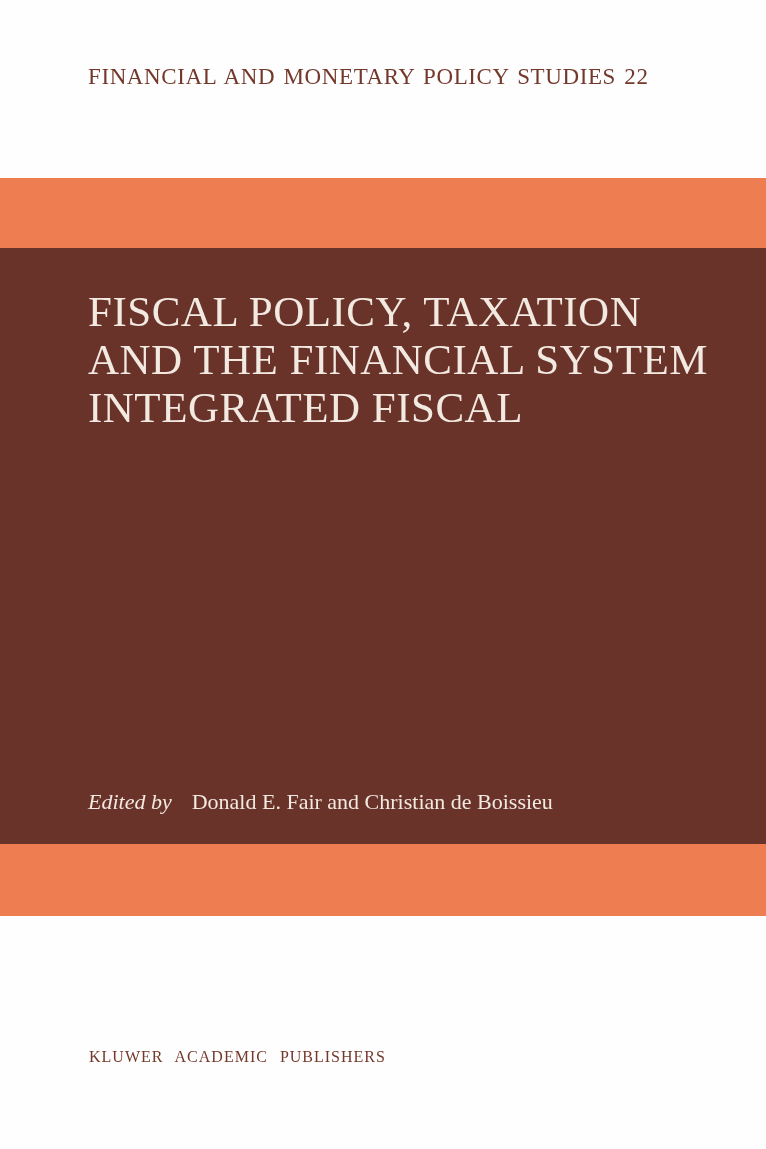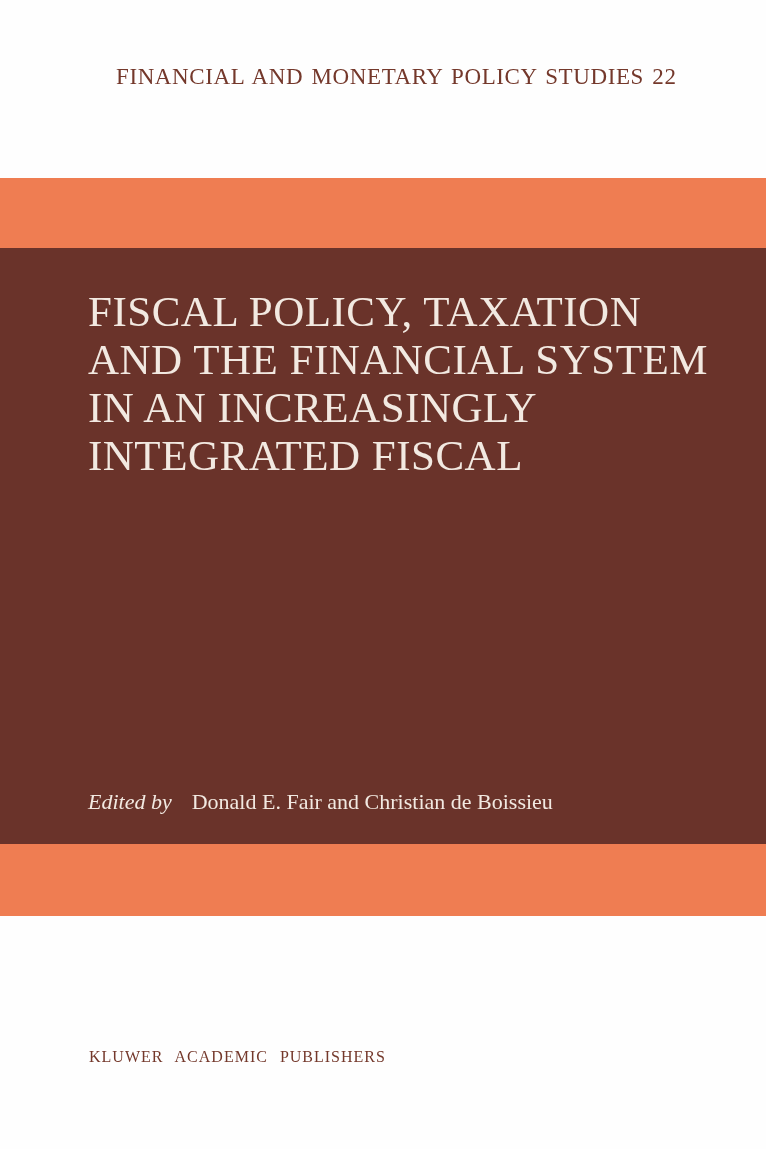--- a/index.html
+++ b/index.html
@@ -16,21 +16,20 @@
     font-family: "Liberation Serif", serif;
   }
   .series-header {
     position: absolute;
     left: 88px;
     top: 64px;
     font-size: 23px;
     letter-spacing: 0.6px;
     word-spacing: 2px;
     white-space: nowrap;
-    margin-left: 28px;
   }
   .band {
     position: absolute;
     left: 0;
     width: 766px;
   }
   .band-top {
     top: 178px;
     height: 70px;
   }
@@ -83,21 +82,20 @@
 <div class="cover" style="background: rgb(254, 254, 254);">
 
   <div class="series-header" style="color: rgb(116, 56, 43);">FINANCIAL AND MONETARY POLICY STUDIES 22</div>
 
   <div class="band band-top" style="background: rgb(239, 125, 82);"></div>
 
   <div class="title-panel" style="background: rgb(106, 51, 42);">
     <div class="title-block">
       <div class="title-line" style="color: rgb(242, 233, 225);">FISCAL POLICY, TAXATION</div>
       <div class="title-line" style="color: rgb(242, 233, 225);">AND THE FINANCIAL SYSTEM</div>
-      <div class="title-line" style="color: rgb(242, 233, 225);">IN AN INCREASINGLY</div>
       <div class="title-line" style="color: rgb(242, 233, 225);">INTEGRATED FISCAL</div>
     </div>
 
     <div class="edited-line" style="color: rgb(242, 233, 225);">
       <span class="edited-prefix">Edited by</span><span>Donald E. Fair and Christian de Boissieu</span>
     </div>
   </div>
 
   <div class="band band-bottom" style="background: rgb(239, 125, 82);"></div>
 

